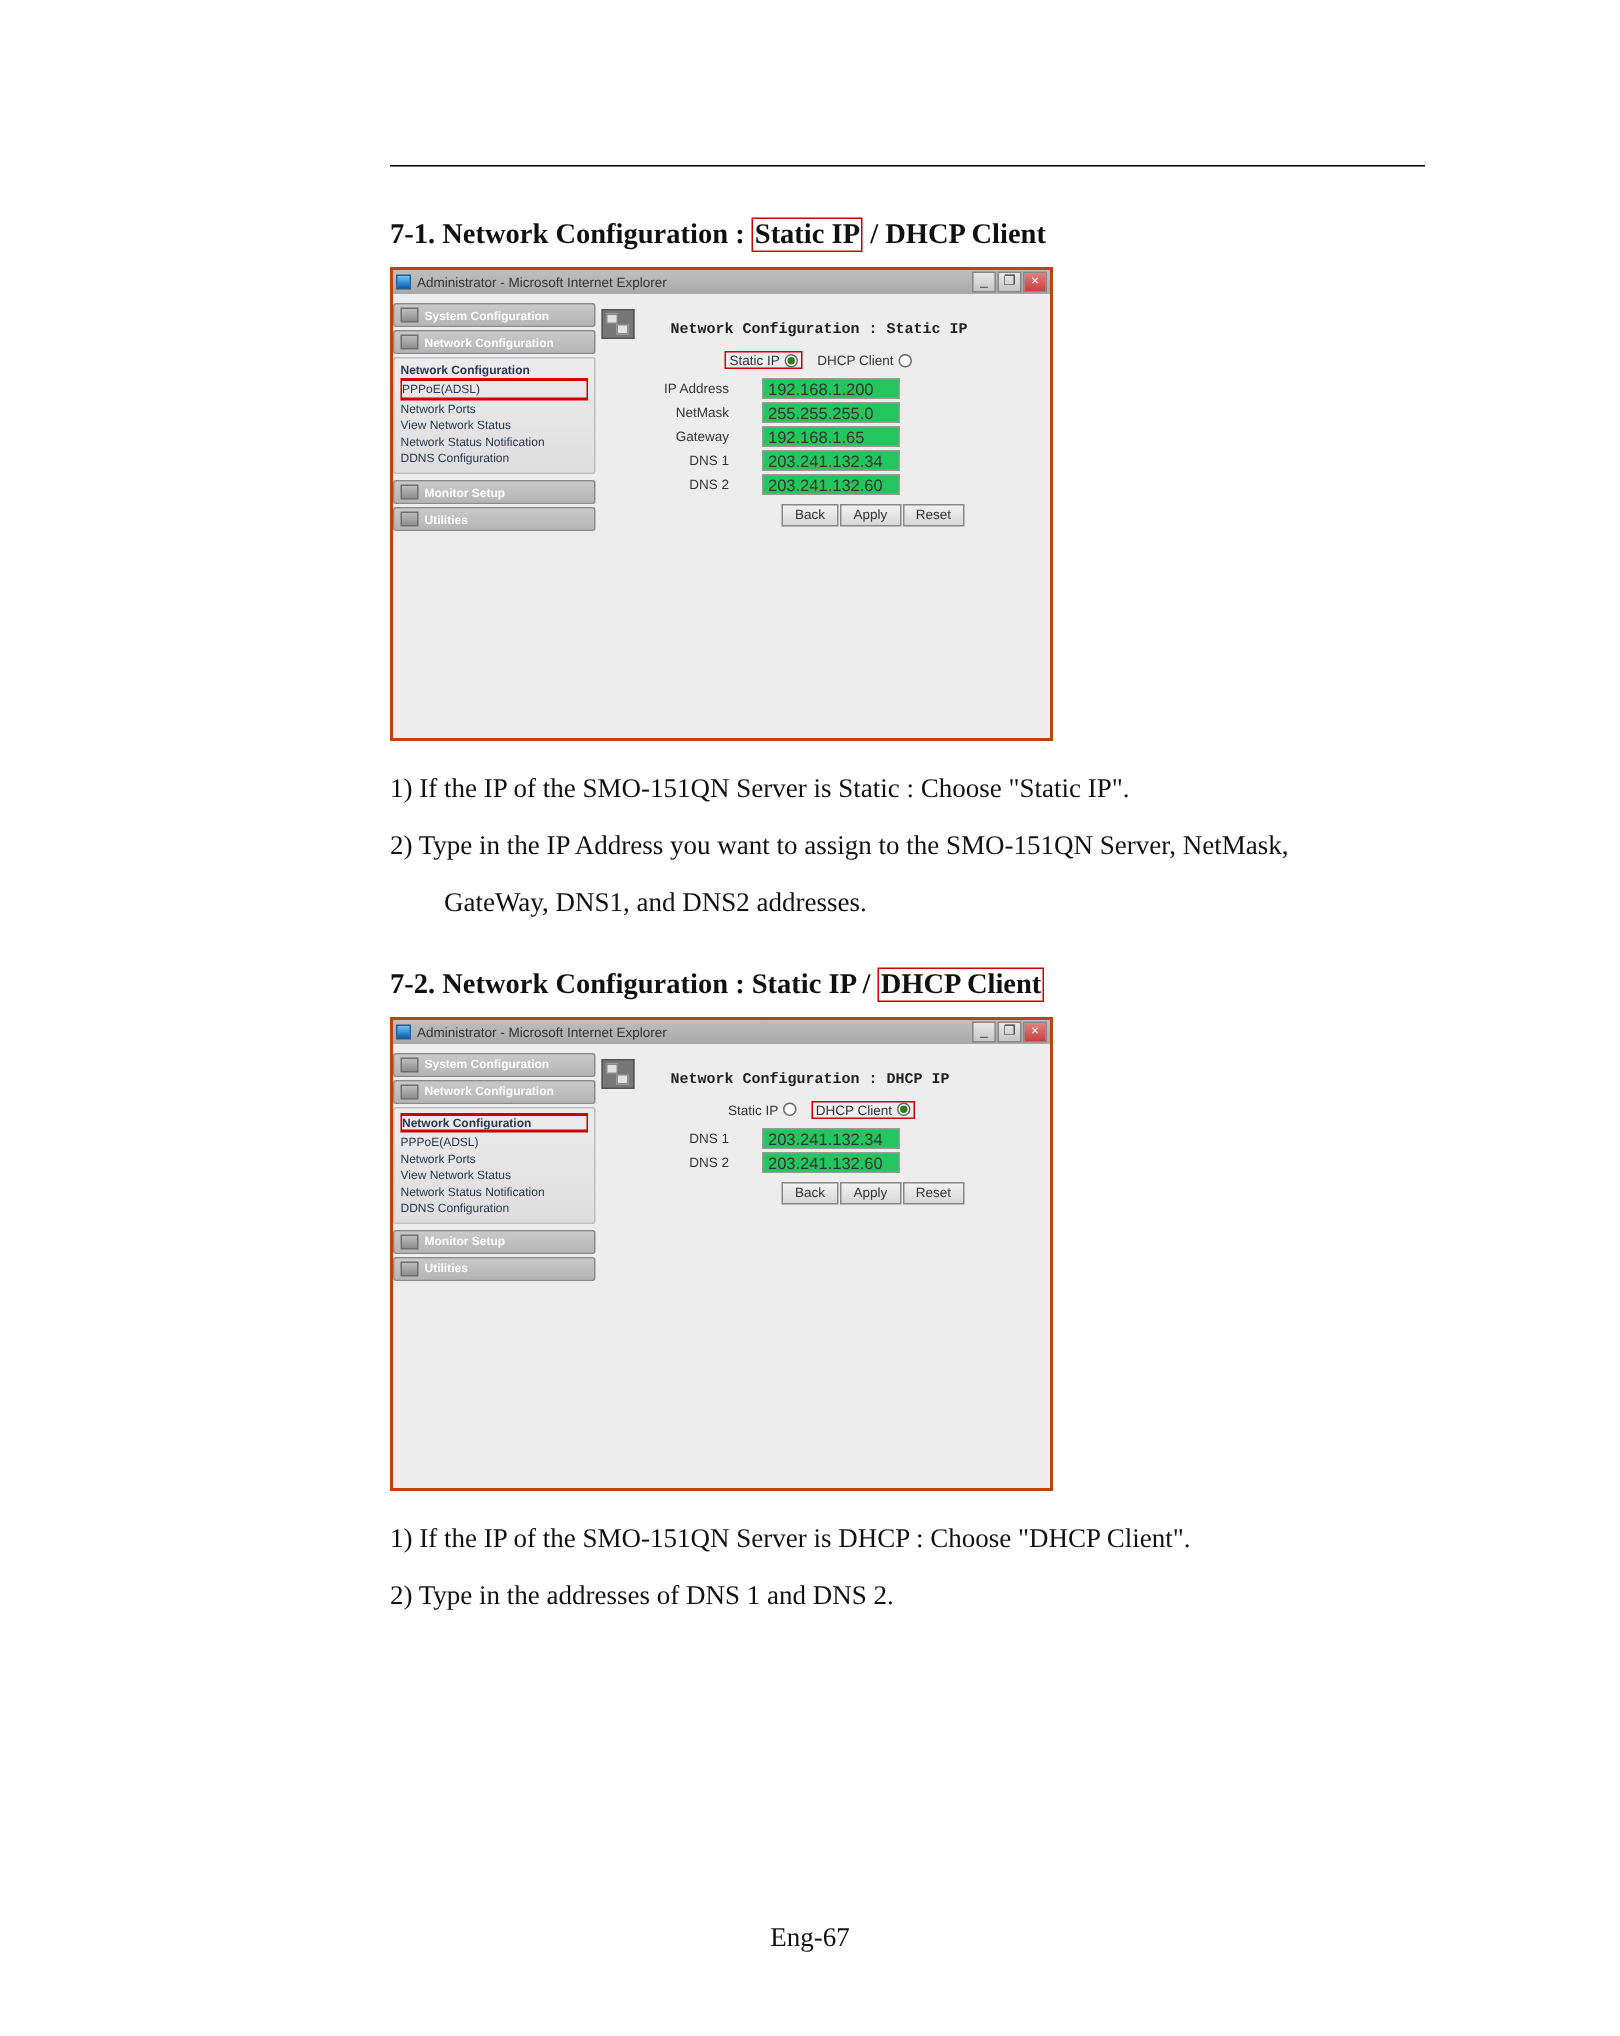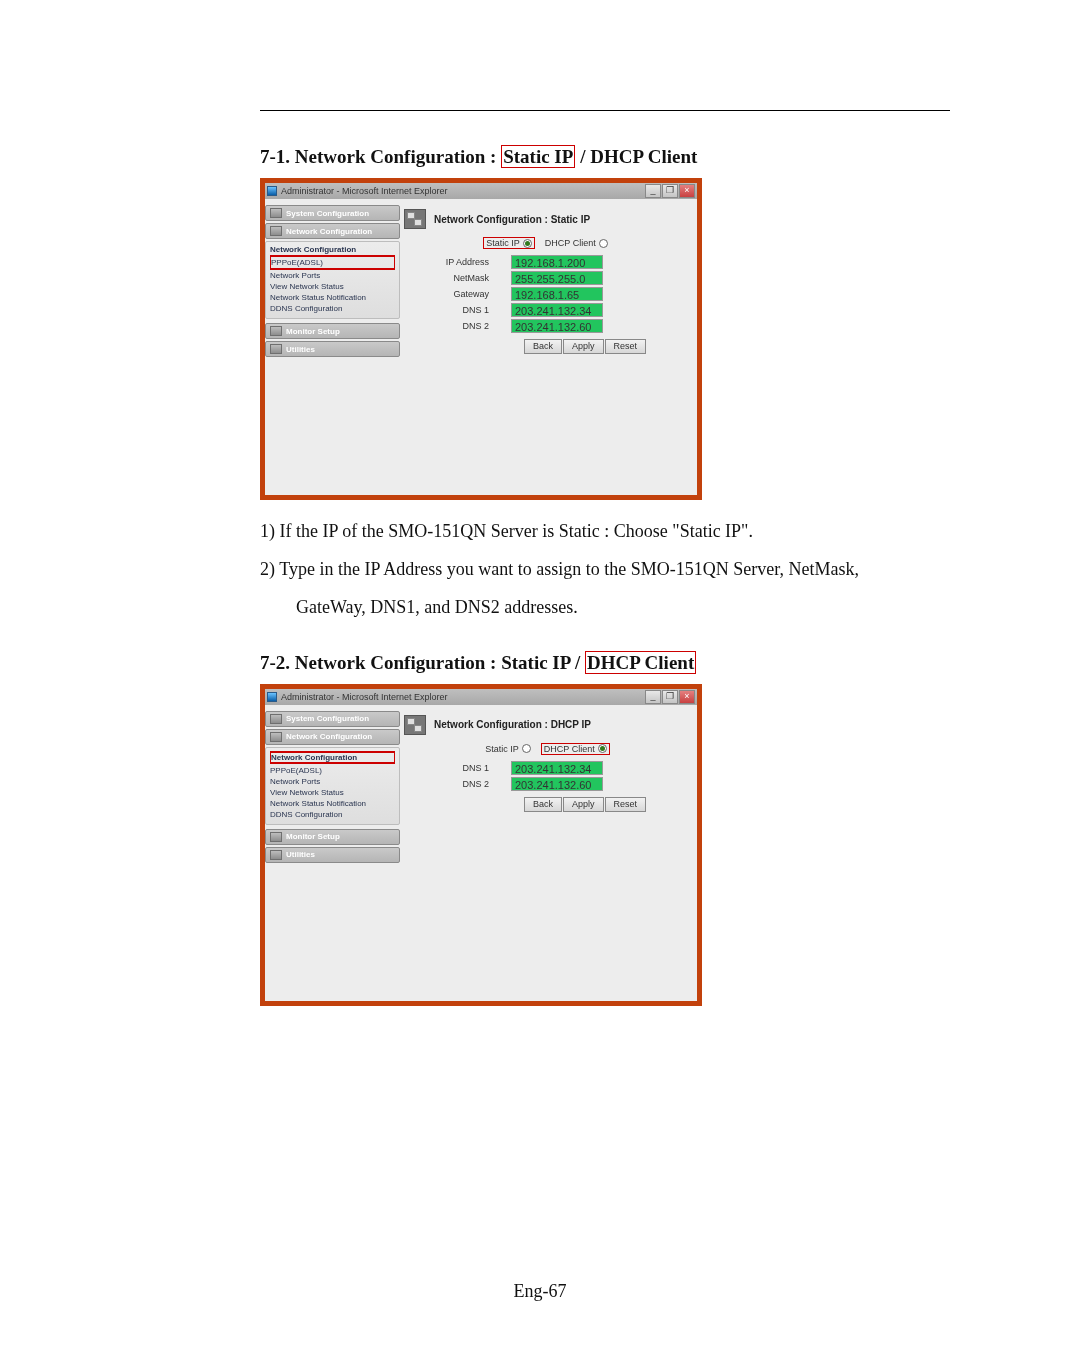--- a/index.html
+++ b/index.html
@@ -49,21 +49,21 @@
     font-size: 18px;
   }
 
   
   .screenshot-wrap {
     width: 442px;
     margin: 6px 0 18px 0;
   }
   .ie-window {
     width: 442px;
-    border: 5px solid #c2410c;
+    border: 2px solid #c2410c;
     background: #d8d8d8;
     font-family: Tahoma, Arial, sans-serif;
     font-size: 9px;
     box-sizing: border-box;
   }
   .ie-titlebar {
     display: flex;
     align-items: center;
     height: 16px;
     background: linear-gradient(#bfbfbf, #a8a8a8);
@@ -152,23 +152,24 @@
     line-height: 11px;
     white-space: nowrap;
   }
   .content {
     flex: 1;
     padding: 10px 8px 8px 4px;
     box-sizing: border-box;
   }
   .content-header {
     display: flex;
-    align-items: center;
-    gap: 8px;
+    align-items: flex-end;
+    gap: 24px;
     margin-bottom: 8px;
+    font-family: Liberation Mono, monospace;
   }
   .header-ico {
     width: 22px; height: 20px;
     background: #777;
     border: 1px solid #555;
     position: relative;
     box-sizing: border-box;
   }
   .header-ico::before, .header-ico::after {
     content: "";
@@ -438,15 +439,17 @@
               <span class="sm-btn">Back</span>
               <span class="sm-btn">Apply</span>
               <span class="sm-btn">Reset</span>
             </div>
           </div>
         </div>
       </div>
     </div>
   </div>
 
+  <p class="body-text">1) If the IP of the SMO-151QN Server is DHCP : Choose "DHCP Client".</p>
+  <p class="body-text">2) Type in the addresses of DNS 1 and DNS 2.</p>
 
   <div class="page-num">Eng-67</div>
 </div>
 
 </body></html>

